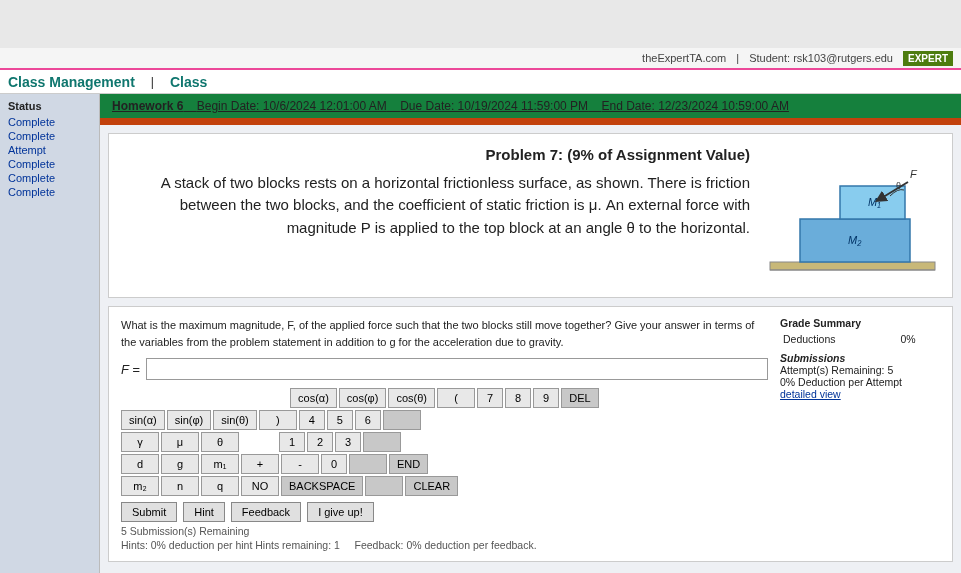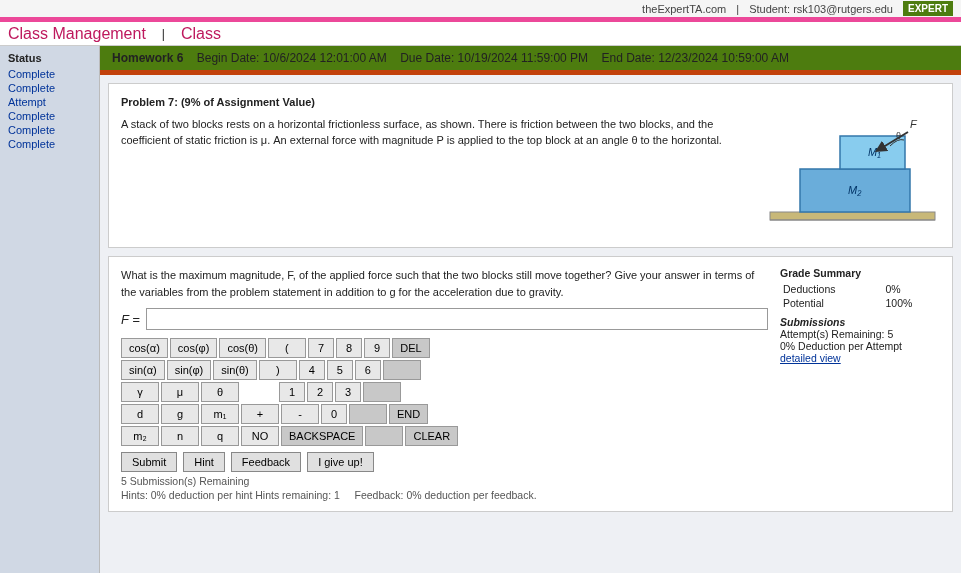--- a/index.html
+++ b/index.html
@@ -1,43 +1,43 @@
 <!DOCTYPE html>
 <html><head>
   <meta charset="utf-8">
   <style>
     * { box-sizing: border-box; margin: 0; padding: 0; }
     body { font-family: Arial, sans-serif; font-size: 12px; background: #e8e8e8; color: #222; width: 961px; min-height: 573px; overflow: hidden; }
 
     
-    #top-bar { background: #f5f5f5; border-bottom: 5px solid #ec4899; padding: 2px 8px; display: flex; align-items: center; justify-content: space-between; height: 22px; }
+    #top-bar { background: #f5f5f5; border-bottom: 2px solid #ec4899; padding: 2px 8px; display: flex; align-items: center; justify-content: space-between; height: 22px; margin-top: 48px; }
     #top-bar-right { display: flex; align-items: center; gap: 10px; font-size: 11px; color: #444; }
     #expert-badge { background: #4d7c0f; color: white; font-size: 10px; font-weight: bold; padding: 2px 5px; }
 
     
     #nav-bar { background: white; border-bottom: 1px solid #ccc; padding: 3px 8px; display: flex; align-items: center; gap: 16px; height: 24px; }
-    #nav-bar a { color: #be185d; text-decoration: none; font-size: 16px; font-weight: normal; }
+    #nav-bar a { color: #0f766e; text-decoration: none; font-size: 14px; font-weight: bold; }
 
     
     #layout { display: flex; height: calc(573px - 46px); }
 
     
     #sidebar { width: 100px; background: #d0d8e4; padding: 6px 8px; border-right: 1px solid #bbb; font-size: 11px; }
     #sidebar .sidebar-label { font-weight: bold; margin-bottom: 4px; }
     #sidebar .sidebar-item { color: #003399; margin-bottom: 2px; cursor: pointer; }
 
     
     #main { flex: 1; background: #eef0f4; padding: 0; overflow-y: auto; }
 
     
-    #hw-header { background: #4d7c0f; border-bottom: 5px solid #c2410c; padding: 5px 12px; font-size: 12px; }
+    #hw-header { background: #15803d; border-bottom: 7px solid #c2410c; padding: 5px 12px; font-size: 12px; text-decoration: underline; }
 
     
     #problem-area { background: white; margin: 8px; border: 1px solid #ccc; padding: 10px 12px; display: flex; gap: 10px; }
-    #problem-text { flex: 1; font-size: 11px; line-height: 1.5; }
+    #problem-text { flex: 1; font-size: 15px; line-height: 1.5; text-align: right; }
     #problem-image { width: 180px; flex-shrink: 0; }
 
     
     #question-area { background: white; margin: 8px; border: 1px solid #ccc; padding: 10px 12px; display: flex; gap: 12px; }
     #question-left { flex: 1; }
     #question-right { width: 160px; font-size: 10.5px; }
 
     #question-text { font-size: 11px; line-height: 1.5; margin-bottom: 8px; }
     #answer-row { display: flex; align-items: center; gap: 6px; margin-bottom: 8px; }
     #answer-label { font-style: italic; font-size: 13px; }
@@ -142,21 +142,21 @@
       <div id="question-left">
         <div id="question-text">What is the maximum magnitude, F, of the applied force such that the two blocks still move together? Give your answer in terms of the variables from the problem statement in addition to g for the acceleration due to gravity.</div>
 
         <div id="answer-row">
           <span id="answer-label">F =</span>
           <input id="answer-input" type="text" style="flex: 1 1 0%; height: 22px; border: 1px solid rgb(153, 153, 153); padding: 2px 4px; font-size: 12px;">
         </div>
 
         <div style="display:flex; flex-direction:column; gap:2px;">
 
-          <div style="display:flex; gap:2px;">
+          <div style="display:flex; gap:2px;justify-content:center;">
             <button class="key-btn">cos(α)</button>
             <button class="key-btn">cos(φ)</button>
             <button class="key-btn">cos(θ)</button>
             <button class="key-btn">(</button>
             <button class="key-btn key-num">7</button>
             <button class="key-btn key-num">8</button>
             <button class="key-btn key-num">9</button>
             <button class="key-btn key-gray">DEL</button>
           </div>
 
@@ -221,24 +221,20 @@
 
       <div id="question-right">
         <div id="grade-summary">
           <div class="gs-title">Grade Summary</div>
           <table>
             <tbody>
                 <tr>
               <td>Deductions</td>
               <td>0%</td>
             </tr>
-            <tr>
-              <td>Potential</td>
-              <td>100%</td>
-            </tr>
           </tbody>
             </table>
           <div class="gs-section" style="margin-top:6px;">Submissions</div>
           <div>
             <span>Attempt(s) Remaining:</span>
             <span>5</span>
           </div>
           <div>0% Deduction per Attempt</div>
           <div class="gs-link">detailed view</div>
         </div>

